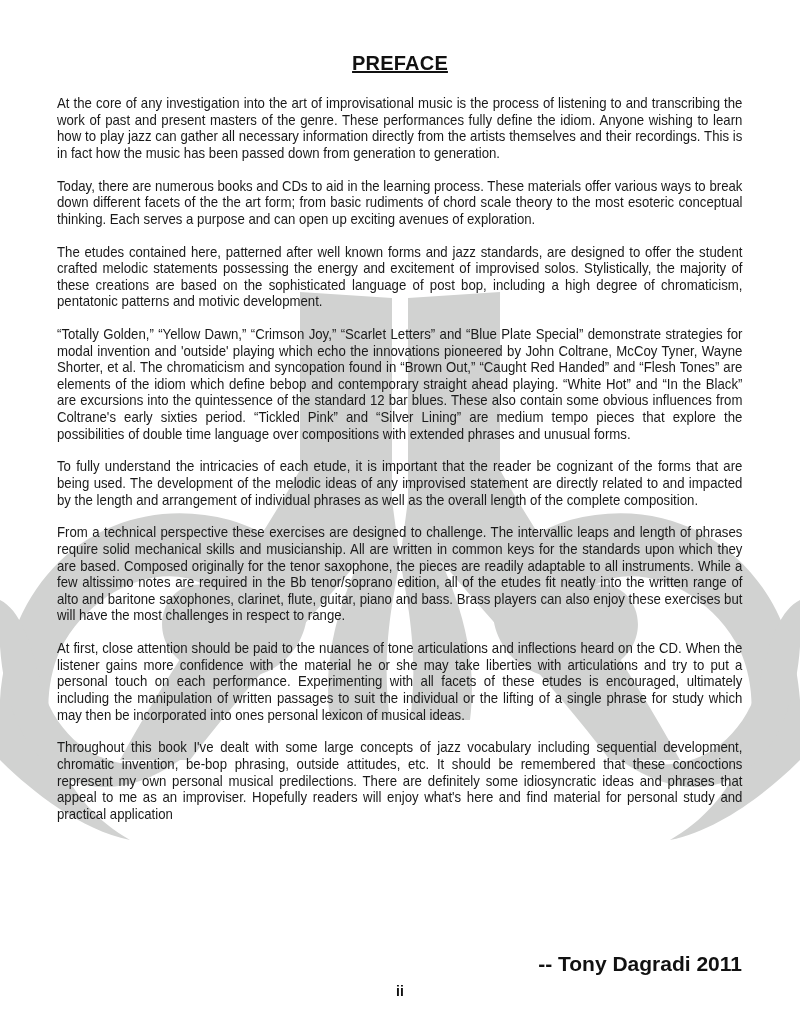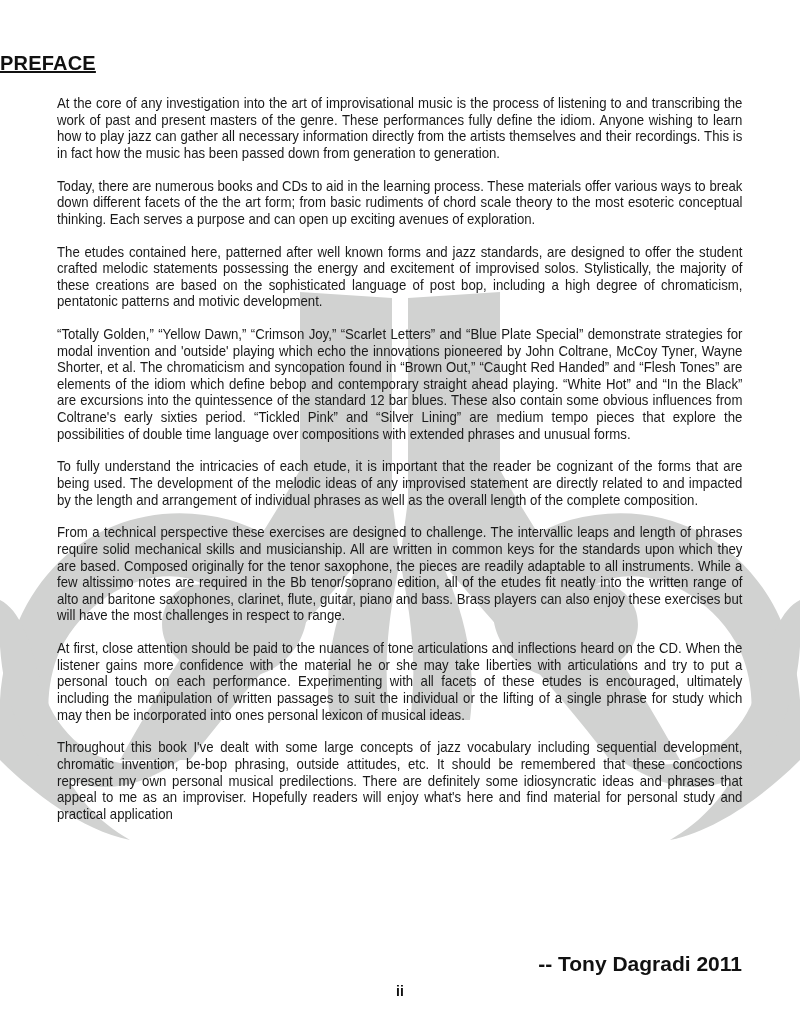--- a/index.html
+++ b/index.html
@@ -1,20 +1,20 @@
 <!DOCTYPE html>
 <html><head>
 <meta charset="utf-8">
 <style>
   html, body { margin: 0; padding: 0; background: #ffffff; }
   body { width: 800px; height: 1029px; position: relative; overflow: hidden; }
   .watermark { position: absolute; left: 0; top: 0; width: 800px; height: 1029px; z-index: 0; }
   .page { position: absolute; left: 0; top: 0; width: 800px; height: 1029px; z-index: 1; }
   .title {
-    position: absolute; left: 0; width: 800px; top: 52px; 
+    position: absolute; left: 0; width: 800px; top: 52px; text-align: center;
     font-family: "Liberation Sans", sans-serif; font-weight: bold; font-size: 20px;
     text-decoration: underline; color: #111;
     letter-spacing: 0.2px;
   }
   .body-text {
     position: absolute; left: 57px; width: 686px; top: 95px;
     font-family: "Liberation Sans", sans-serif; font-size: 14.2px; line-height: 16.6px;
     color: #1a1a1a; text-align: justify;
     transform: scaleX(0.93); transform-origin: left top;
     width: 737px;

